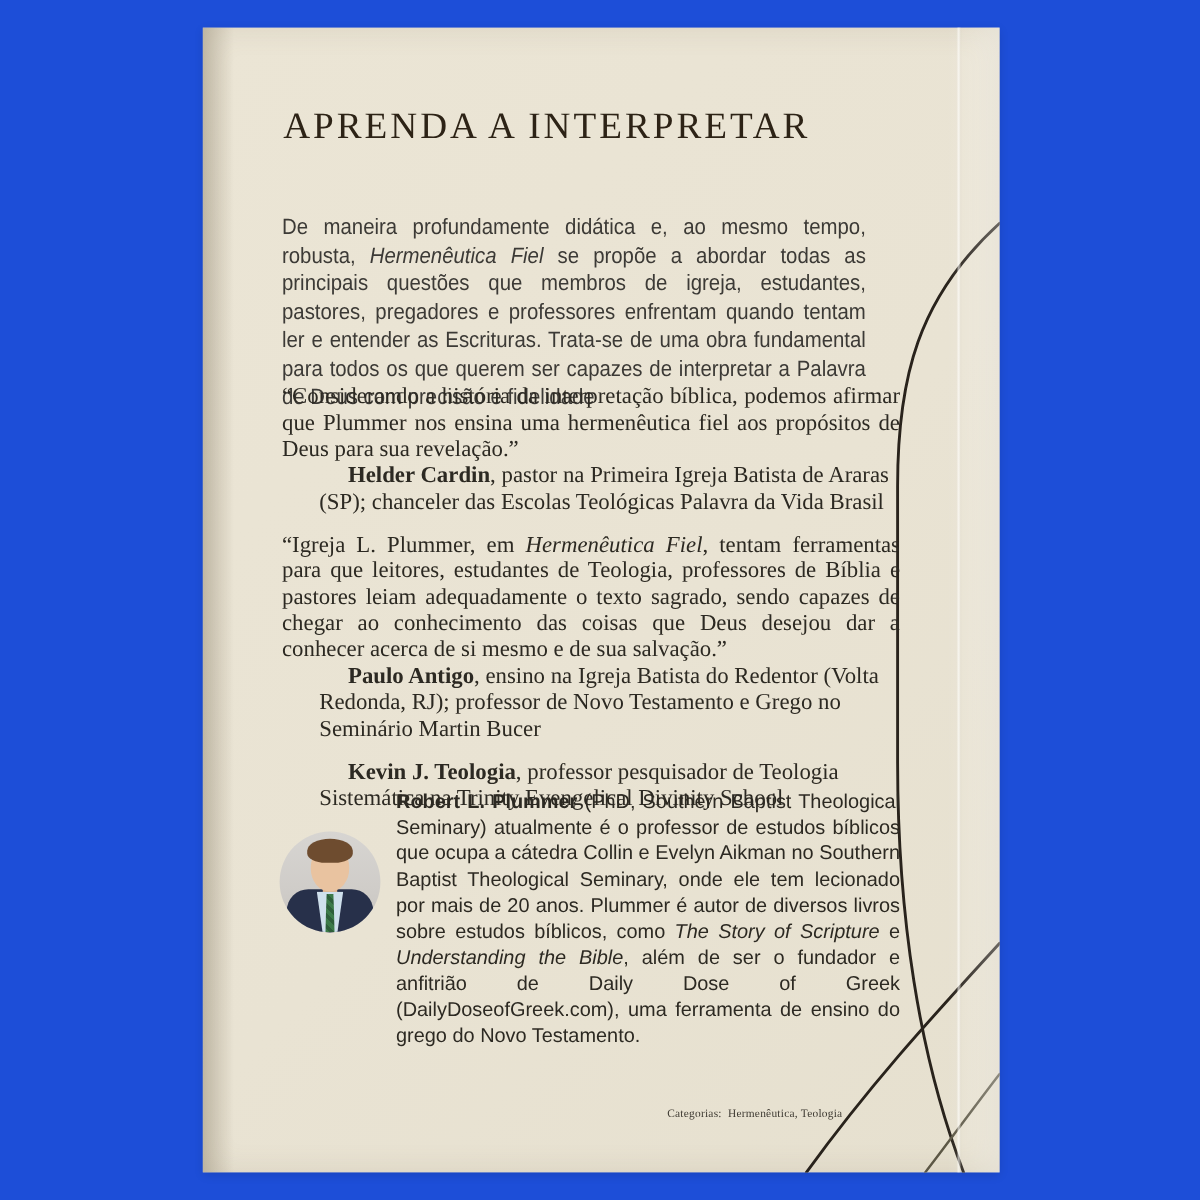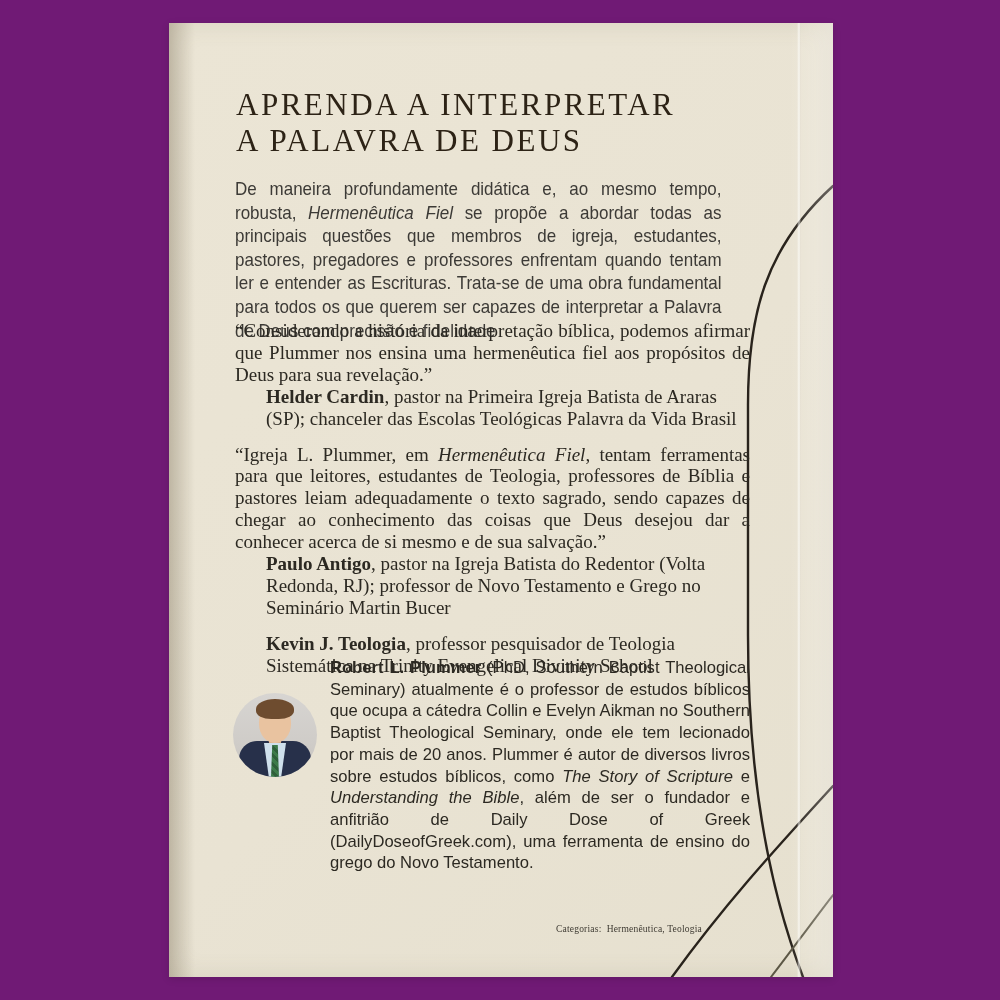--- a/index.html
+++ b/index.html
@@ -1,18 +1,18 @@
 <!DOCTYPE html>
 <html><head>
 <meta charset="utf-8">
 <style>
   * { margin:0; padding:0; box-sizing:border-box; }
   html,body { width:1000px; height:1000px; background:#ffffff; overflow:hidden;
               font-family:"Liberation Serif", serif; }
-  .stage { position:relative; width:1000px; height:1000px; background:#701a75; }
+  .stage { position:relative; width:1000px; height:1000px; background:#1d4ed8; }
 
   
   .book {
     position:absolute; left:169px; top:23px; width:664px; height:954px;
     background:linear-gradient(135deg,#ebe5d5 0%, #e9e3d3 55%, #e6e0cf 100%);
     box-shadow: inset 0 0 26px rgba(120,105,75,.14), 0 2px 8px rgba(0,0,0,.12);
   }
   .spine-shade { position:absolute; left:0; top:0; width:26px; height:100%;
     background:linear-gradient(90deg, rgba(110,98,74,.30), rgba(110,98,74,0)); }
   .page-curl { position:absolute; right:0; top:0; width:44px; height:100%;
@@ -33,21 +33,21 @@
     color:#3c3a36; text-align:justify; }
   .intro i { font-style:italic; }
 
   
   .endorsements { position:absolute; left:66px; top:297px; width:515px;
     font-family:"Liberation Serif", serif; font-size:19px; line-height:21.9px;
     color:#2c2922; }
   .endo { margin-bottom:14px; }
   .endo .quote { text-align:justify; }
   .endo .attrib { padding-left:31px; }
-  .endo .attrib b { font-weight:700; }
+  .endo .attrib b { font-weight:700;margin-left:24px; }
 
   
   .bio { position:absolute; left:66px; top:634px; width:515px;
     font-family:Liberation Sans, sans-serif; font-size:16.6px; line-height:21.7px;
     color:#2c2922; }
   .bio-text { margin-left:95px; width:420px; text-align:justify; }
   .bio-text b { font-weight:700; }
   .bio-text i { font-style:italic; }
 
   .photo { position:absolute; left:-2px; top:36px; width:84px; height:84px;
@@ -104,35 +104,34 @@
       <path d="M503,954 C558,878 612,820 664,763" stroke="#29231c" stroke-width="2.4" fill="none" stroke-linecap="round"></path>
       <path d="M664,872 C640,903 620,931 602,954" stroke="#5c5745" stroke-width="2" fill="none" stroke-linecap="round"></path>
     </svg>
 
     <div class="spine-shade"></div>
     <div class="crease"></div>
     <div class="page-curl"></div>
 
     <div class="title">
       <div>APRENDA A INTERPRETAR</div>
-      <div>A PALAVRA DE DEUS</div>
     </div>
 
     <p class="intro"><span>De maneira profundamente didática e, ao mesmo tempo, robusta, </span><i>Hermenêutica Fiel</i><span> se propõe a abordar todas as principais questões que membros de igreja, estudantes, pastores, pregadores e professores enfrentam quando tentam ler e entender as Escrituras. Trata-se de uma obra fundamental para todos os que querem ser capazes de interpretar a Palavra de Deus com precisão e fidelidade</span></p>
 
     <div class="endorsements">
 
       <div class="endo">
         <p class="quote"><span>“Considerando a história da interpretação bíblica, podemos afirmar que Plummer nos ensina uma hermenêutica fiel aos propósitos de Deus para sua revelação.”</span><i></i><span></span></p>
         <p class="attrib"><b>Helder Cardin</b><span>, pastor na Primeira Igreja Batista de Araras (SP); chanceler das Escolas Teológicas Palavra da Vida Brasil</span></p>
       </div>
 
       <div class="endo">
         <p class="quote"><span>“Igreja L. Plummer, em </span><i>Hermenêutica Fiel</i><span>, tentam ferramentas para que leitores, estudantes de Teologia, professores de Bíblia e pastores leiam adequadamente o texto sagrado, sendo capazes de chegar ao conhecimento das coisas que Deus desejou dar a conhecer acerca de si mesmo e de sua salvação.”</span></p>
-        <p class="attrib"><b>Paulo Antigo</b><span>, pastor na Igreja Batista do Redentor (Volta Redonda, RJ); professor de Novo Testamento e Grego no Seminário Martin Bucer</span></p>
+        <p class="attrib"><b>Paulo Antigo</b><span>, ensino na Igreja Batista do Redentor (Volta Redonda, RJ); professor de Novo Testamento e Grego no Seminário Martin Bucer</span></p>
       </div>
 
       <div class="endo">
         <p class="attrib"><b>Kevin J. Teologia</b><span>, professor pesquisador de Teologia Sistemática na Trinity Evengelical Divinity School</span></p>
       </div>
     </div>
 
     <div class="bio">
       <div class="photo">
         <div class="suit"></div>

